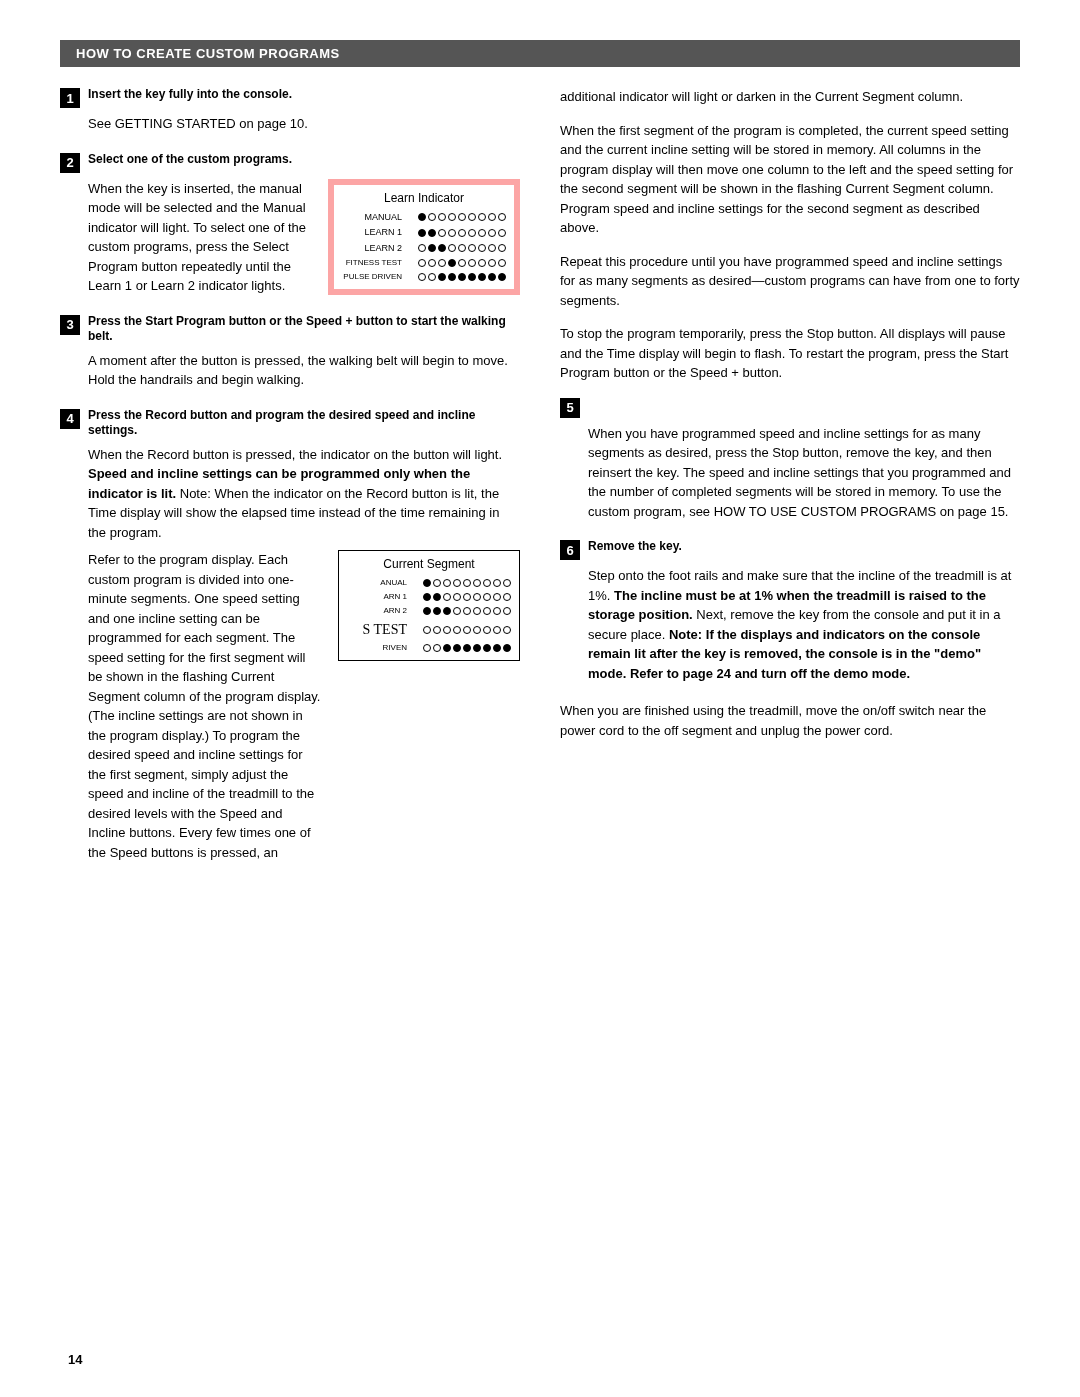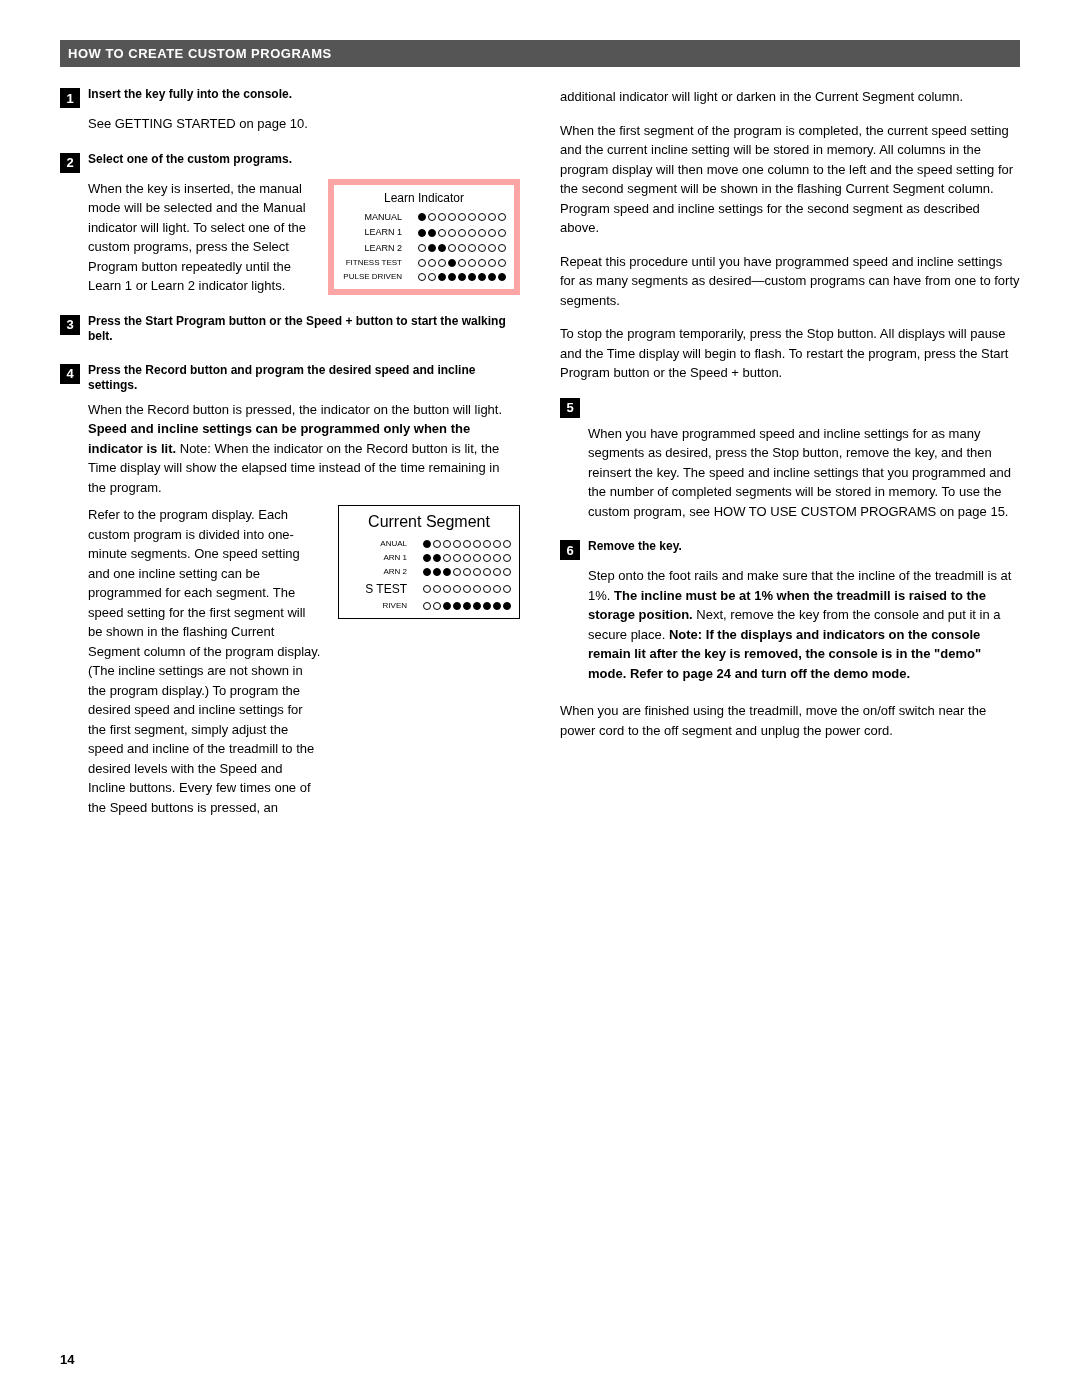--- a/index.html
+++ b/index.html
@@ -17,21 +17,21 @@
       min-height: 1397px;
       padding: 40px 60px 60px 60px;
       display: flex;
       flex-direction: column;
     }
     .header-bar {
       background: #555;
       color: #fff;
       font-weight: bold;
       font-size: 13px;
-      padding: 6px 8px;
+      padding: 6px 16px;
       margin-bottom: 20px;
       letter-spacing: 0.5px;
       text-align: left;
     }
     .two-col {
       display: flex;
       gap: 40px;
       flex: 1;
     }
     .col-left {
@@ -128,32 +128,32 @@
       background: #000;
     }
     .segment-box {
       border: 1px solid #000;
       padding: 4px 8px;
       min-width: 160px;
       font-size: 11px;
     }
     .segment-box .box-title {
       text-align: center;
-      font-size: 16px;
+      font-size: 12px;
       margin-bottom: 4px;
     }
     .right-para {
       font-size: 13px;
       line-height: 1.5;
       margin-bottom: 14px;
     }
     .page-num {
       position: absolute;
       bottom: 30px;
-      left: 60px;
+      left: 68px;
       font-size: 13px;
       font-weight: bold;
     }
   </style>
 </head>
 <body>
 
 <div class="page-container">
 
   <div class="header-bar">
@@ -263,20 +263,23 @@
               </div>
             </div>
           </div>
         </div>
       </div>
 
       <div class="step">
         <div class="step-header">
           <div class="step-num">3</div>
           <div class="step-title">Press the Start Program button or the Speed + button to start the walking belt.</div>
+        </div>
+        <div class="step-body">
+          <p>A moment after the button is pressed, the walking belt will begin to move. Hold the handrails and begin walking.</p>
         </div>
       </div>
 
       <div class="step">
         <div class="step-header">
           <div class="step-num">4</div>
           <div class="step-title">Press the Record button and program the desired speed and incline settings.</div>
         </div>
         <div class="step-body">
           <p>
@@ -325,21 +328,21 @@
                   <div class="dot filled"></div>
                   <div class="dot"></div>
                   <div class="dot"></div>
                   <div class="dot"></div>
                   <div class="dot"></div>
                   <div class="dot"></div>
                   <div class="dot"></div>
                 </div>
               </div>
               <div class="indicator-row">
-                <div class="indicator-label" style="font-size:12px;">S TEST</div>
+                <div class="indicator-label" style="font-size:14px;font-family:Liberation Serif, serif;">S TEST</div>
                 <div class="dots">
                   <div class="dot"></div>
                   <div class="dot"></div>
                   <div class="dot"></div>
                   <div class="dot"></div>
                   <div class="dot"></div>
                   <div class="dot"></div>
                   <div class="dot"></div>
                   <div class="dot"></div>
                   <div class="dot"></div>

